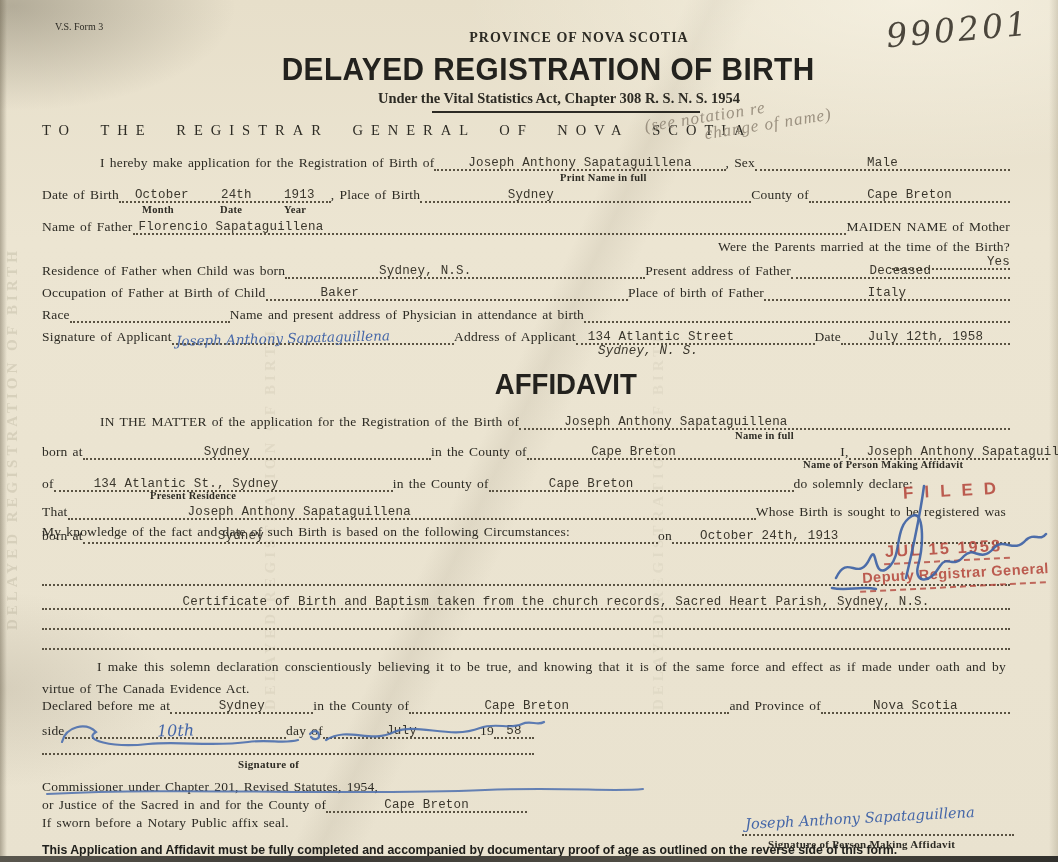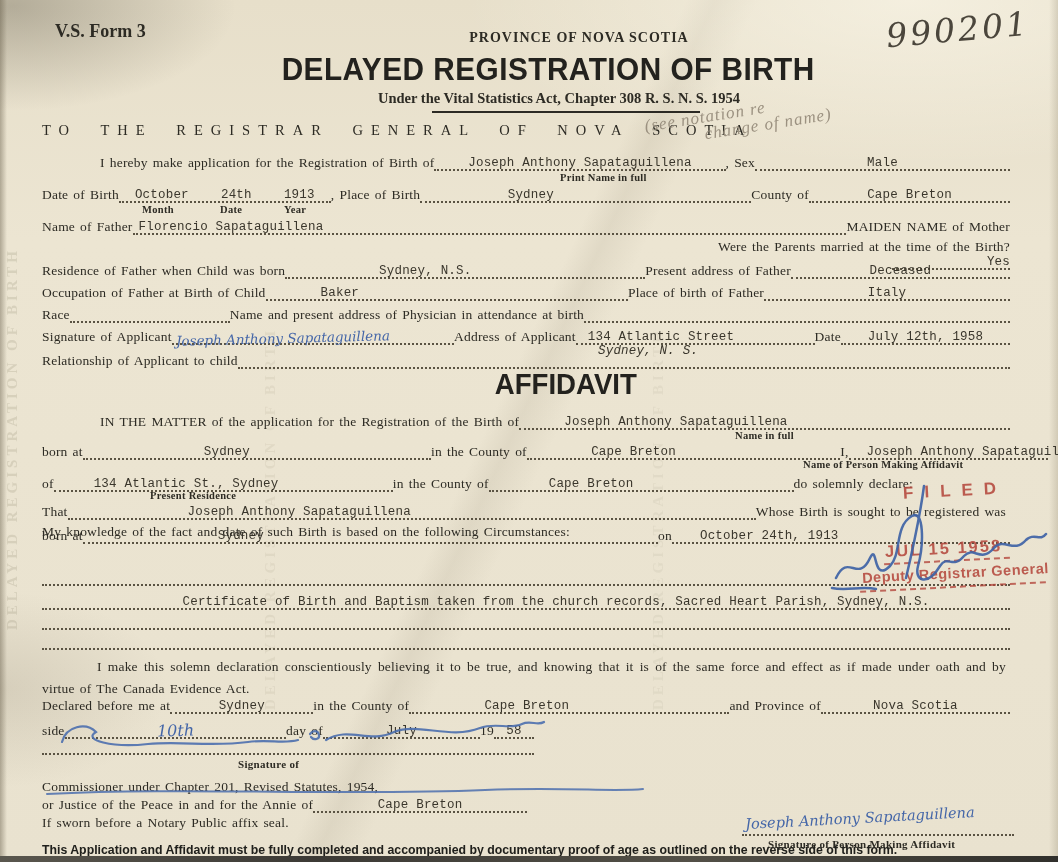--- a/index.html
+++ b/index.html
@@ -34,21 +34,21 @@
 </style>
 </head>
 <body>
 
 <div class="page">
 
   <div class="ghost" style="left:4px;top:630px;color:rgba(104,94,70,.15);">DELAYED REGISTRATION OF BIRTH</div>
   <div class="ghost" style="left:262px;top:710px;color:rgba(104,94,70,.08);">DELAYED REGISTRATION OF BIRTH</div>
   <div class="ghost" style="left:650px;top:710px;color:rgba(104,94,70,.07);">DELAYED REGISTRATION OF BIRTH</div>
 
-  <div class="abs" style="left:55px;top:21px;font-size:18px;font-weight:bold;">V.S. Form 3</div>
+  <div class="abs" style="left:55px;top:21px;font-size:10px;font-weight:normal;">V.S. Form 3</div>
   <div class="abs" style="left:886px;top:10px;font-family:'DejaVu Serif',serif;font-style:italic;font-size:33px;color:#4b463c;letter-spacing:3px;transform:rotate(-5deg);">990201</div>
   <div class="abs" style="left:0;right:0;top:30px;text-align:center;padding-left:100px;font-size:14px;font-weight:bold;letter-spacing:1px;">PROVINCE OF NOVA SCOTIA</div>
   <div class="bigtitle" style="top:52px;font-size:31px;padding-left:40px;letter-spacing:.5px;">DELAYED REGISTRATION OF BIRTH</div>
   <div class="abs" style="left:0;right:0;top:90px;text-align:center;padding-left:60px;font-size:14.5px;font-weight:bold;">Under the Vital Statistics Act, Chapter 308 R. S. N. S. 1954</div>
   <div class="abs" style="left:432px;top:111px;width:268px;border-top:2.5px solid #2c2a24;"></div>
   <div class="abs" style="left:42px;top:122px;font-size:14.5px;letter-spacing:8px;word-spacing:12px;">TO THE REGISTRAR GENERAL OF NOVA SCOTIA</div>
 
   <div class="abs" style="left:645px;top:102px;transform:rotate(-9deg);color:#9b9180;font-style:italic;font-size:17px;letter-spacing:1px;">
     <div>(see notation re</div>
     <div style="margin-left:58px;margin-top:-3px;">change of name)</div>
@@ -139,24 +139,20 @@
     <span class="dots start" style="flex-grow:1.1;padding-left:12px;">
         <span class="typed">134 Atlantic Street</span>
       </span>
     <span class="lbl">Date</span>
     <span class="dots" style="flex-grow:.82;">
         <span class="typed">July 12th, 1958</span>
       </span>
   </div>
   <div class="abs typed" style="left:598px;top:344px;font-style:italic;">Sydney, N. S.</div>
 
-  <div class="row" style="top:351px;">
-    <span class="lbl">Relationship of Applicant to child</span>
-    <span class="dots" style="flex-grow:1;"></span>
-  </div>
 
   <div class="bigtitle" style="top:367px;font-size:30px;padding-left:80px;transform:scaleX(.92);">AFFIDAVIT</div>
 
   <div class="row" style="top:412px;">
     <span class="lbl" style="margin-left:58px;">IN THE MATTER of the application for the Registration of the Birth of</span>
     <span class="dots start" style="flex-grow:1;padding-left:45px;">
         <span class="typed">Joseph Anthony Sapataguillena</span>
       </span>
   </div>
   <div class="hint" style="left:735px;top:430px;">Name in full</div>
@@ -260,21 +256,21 @@
     </g>
   </svg>
   <div class="abs" style="left:42px;width:492px;top:753px;border-bottom:2px dotted #5a5343;"></div>
   <div class="hint" style="left:238px;top:758px;font-size:11px;">Signature of</div>
 
   <div class="abs serif" style="left:42px;top:779px;">Commissioner under Chapter 201, Revised Statutes, 1954,</div>
   <svg width="600" height="16" style="left:45px;top:784px;" viewBox="0 0 600 16">
     <path d="M2,10 C140,3 300,12 440,6 C520,3 570,8 598,5" fill="none" stroke="#4c6fae" stroke-width="2" stroke-linecap="round" opacity=".85"></path>
   </svg>
   <div class="row" style="top:795px;right:auto;width:485px;">
-    <span class="lbl">or Justice of the Peace in and for the Annie of</span>
+    <span class="lbl">or Justice of the Sacred in and for the County of</span>
     <span class="dots" style="flex-grow:1;">
         <span class="typed">Cape Breton</span>
       </span>
   </div>
   <div class="abs serif" style="left:42px;top:815px;">If sworn before a Notary Public affix seal.</div>
 
   <div class="abs script" style="left:745px;top:810px;font-size:14.5px;transform:rotate(-3deg);">Joseph Anthony Sapataguillena</div>
   <div class="abs" style="left:742px;width:272px;top:834px;border-bottom:2px dotted #5a5343;"></div>
   <div class="hint" style="left:768px;top:838px;font-size:11px;">Signature of Person Making Affidavit</div>
 

